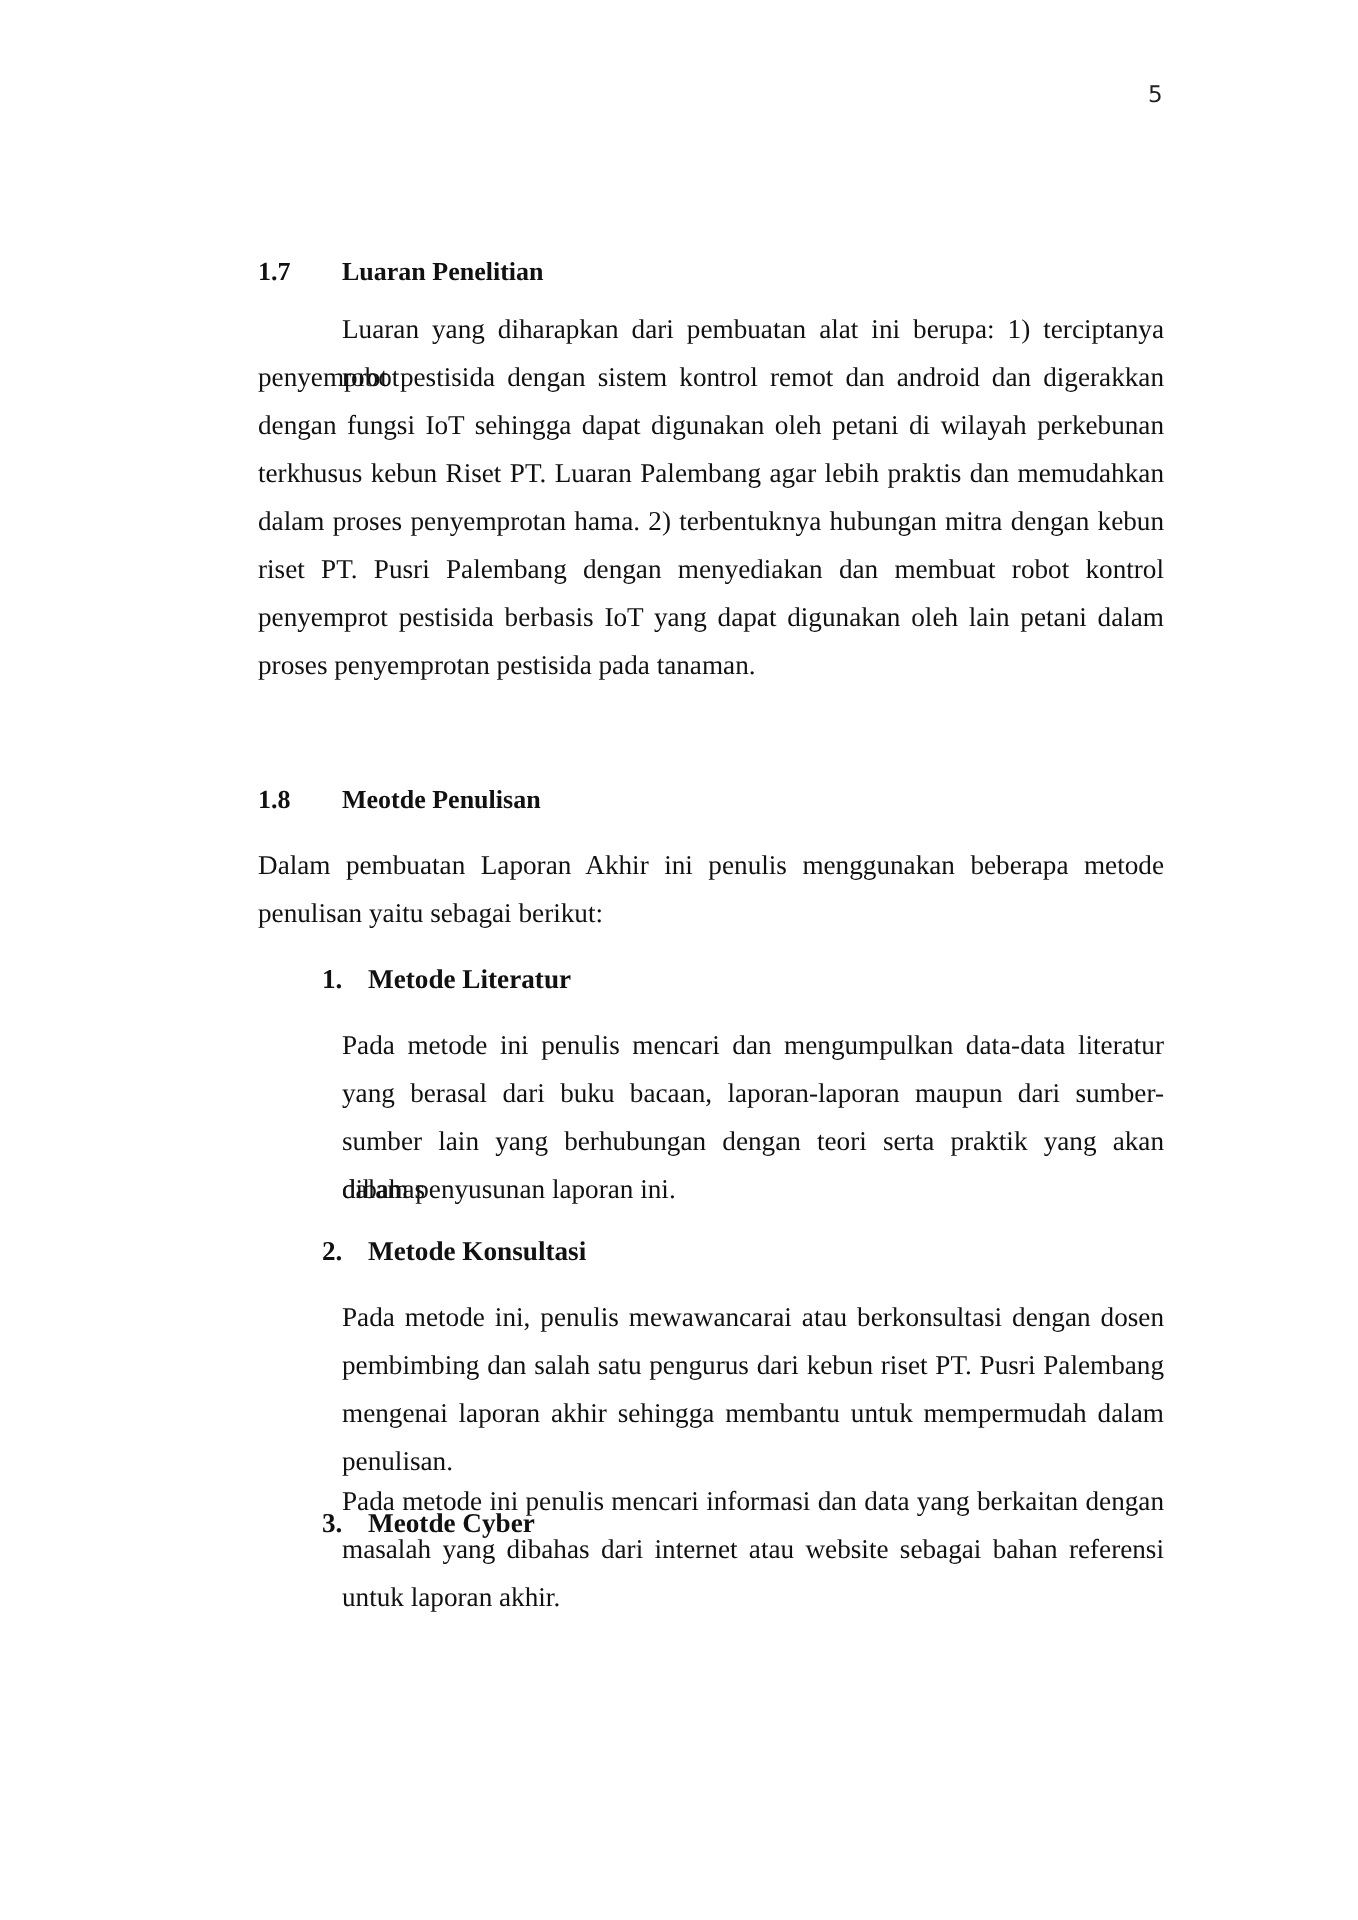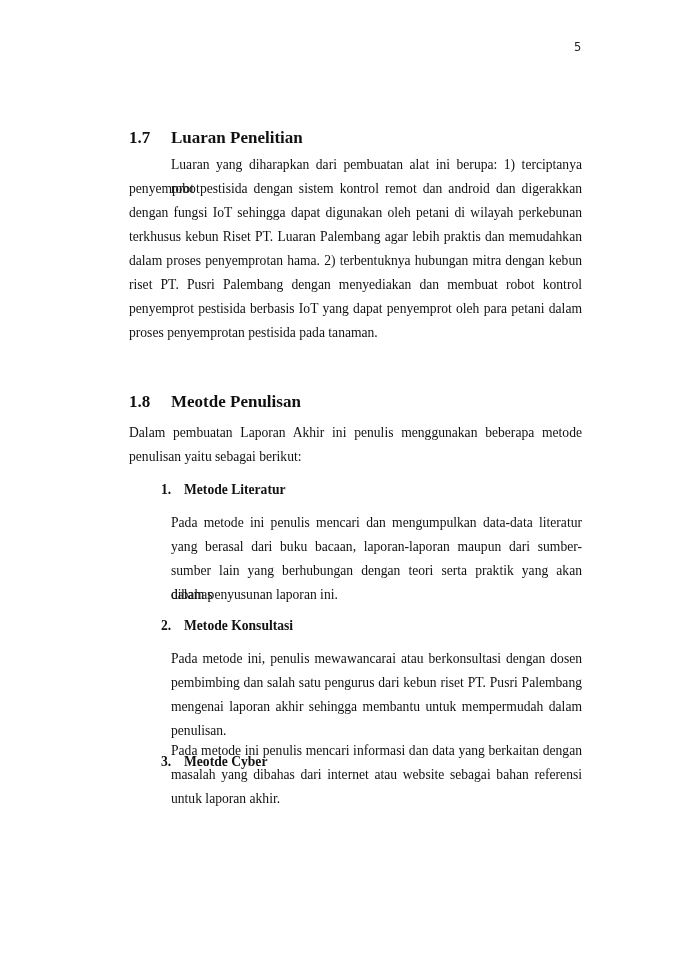--- a/index.html
+++ b/index.html
@@ -1,19 +1,19 @@
 <!DOCTYPE html>
 <html><head>
 <meta charset="utf-8">
 <style>
   html, body { margin: 0; padding: 0; background: #ffffff; }
   body { width: 679px; height: 960px; position: relative; overflow: hidden; }
   .page { position: absolute; left: 0; top: 0; width: 679px; height: 960px; background: #fff; color: #111; font-family: "Liberation Serif", serif; font-size: 13.6px; }
   .page-number { position: absolute; top: 40px; left: 574px; font-family: "DejaVu Sans", sans-serif; font-size: 11.5px; color: #222; }
-  .heading { position: absolute; left: 129px; font-weight: bold; font-size: 17px; white-space: nowrap; }
+  .heading { position: absolute; left: 129px; font-weight: bold; font-size: 13px; white-space: nowrap; }
   .heading .num { display: inline-block; width: 42px; }
   .block { position: absolute; left: 129px; width: 453px; }
   .block.indent2 { left: 171px; width: 411px; }
   .line { height: 24px; line-height: 24px; text-align: justify; text-align-last: justify; white-space: nowrap; }
   .line.last { text-align-last: left; }
   .line.first-indent { padding-left: 42px; }
   .line-inner { display: block; text-align: justify; text-align-last: justify; white-space: normal; }
   .line.last .line-inner { text-align-last: left; }
   .list-head { position: absolute; left: 161px; font-weight: bold; white-space: nowrap; }
   .list-head .n { display: inline-block; width: 23px; }
@@ -42,21 +42,21 @@
     <div class="line">
         <span class="line-inner">terkhusus kebun Riset PT. Luaran Palembang agar lebih praktis dan memudahkan</span>
       </div>
     <div class="line">
         <span class="line-inner">dalam proses penyemprotan hama. 2) terbentuknya hubungan mitra dengan kebun</span>
       </div>
     <div class="line">
         <span class="line-inner">riset PT. Pusri Palembang dengan menyediakan dan membuat robot kontrol</span>
       </div>
     <div class="line">
-        <span class="line-inner">penyemprot pestisida berbasis IoT yang dapat penyemprot oleh para petani dalam</span>
+        <span class="line-inner">penyemprot pestisida berbasis IoT yang dapat digunakan oleh lain petani dalam</span>
       </div>
     <div class="line last">
         <span class="line-inner">proses penyemprotan pestisida pada tanaman.</span>
       </div>
   </div>
 
   <div class="heading" style="top:392px;">
     <span class="num">1.8</span><span>Meotde Penulisan</span>
   </div>
 

